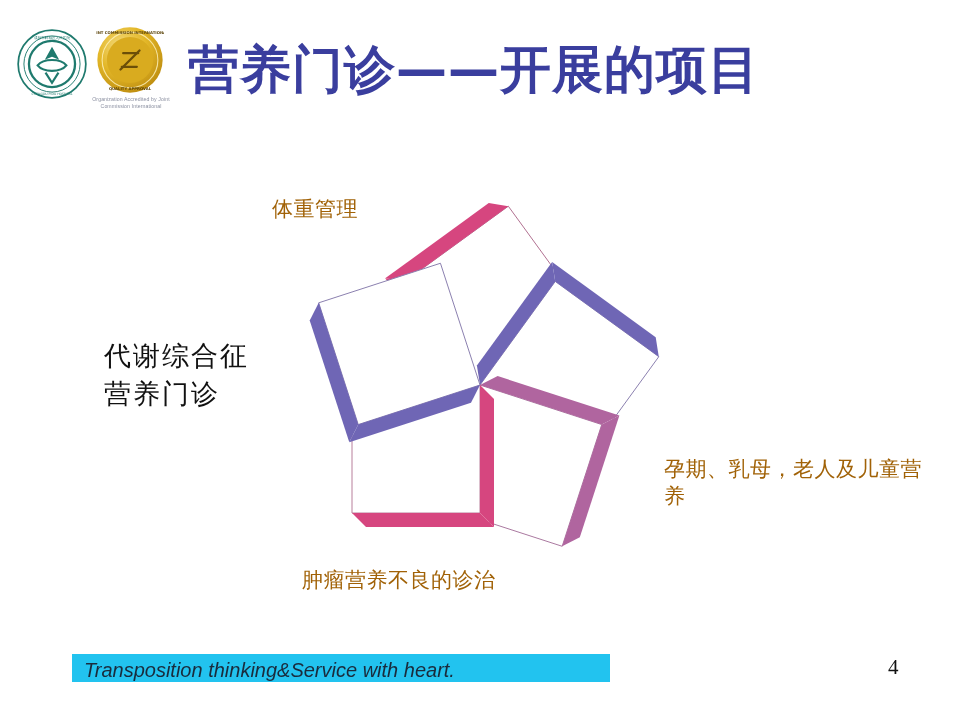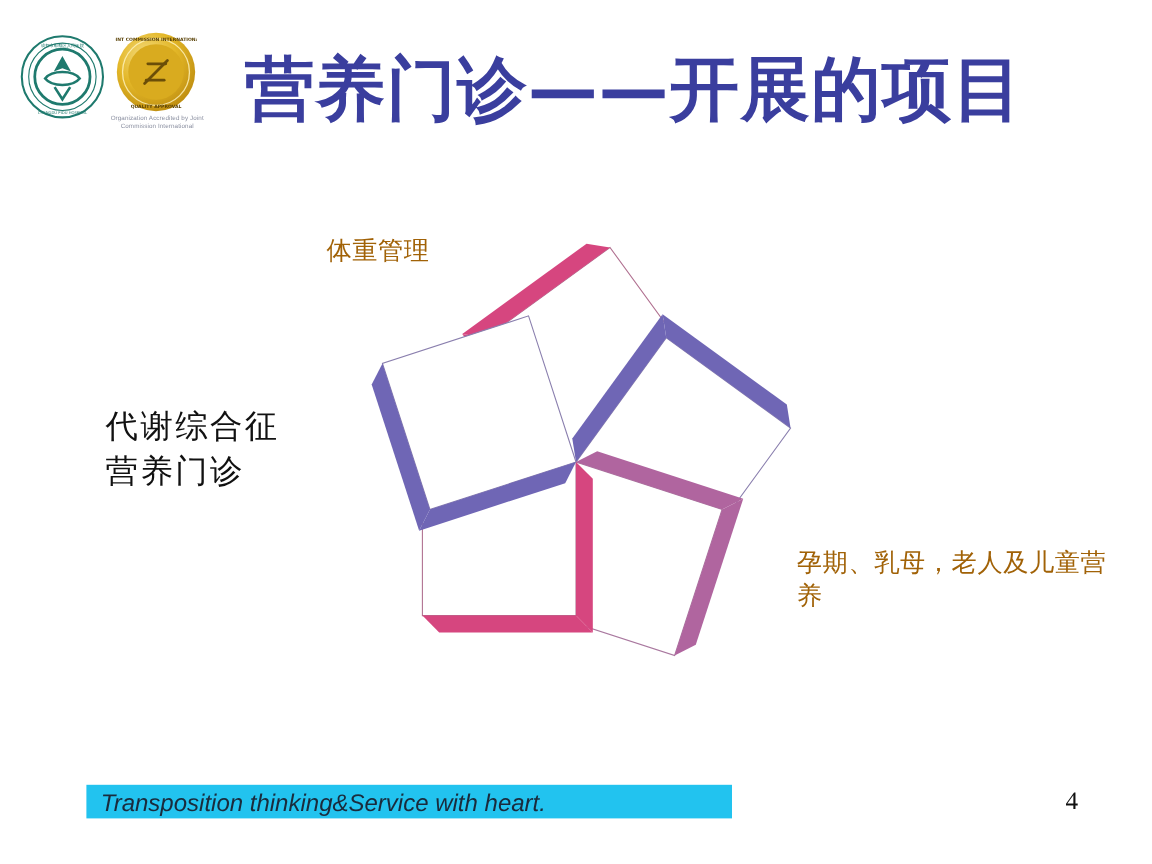--- a/index.html
+++ b/index.html
@@ -41,22 +41,22 @@
     width: 86px;
     text-align: center;
     font-size: 5.2px;
     line-height: 6.5px;
     color: #8a8fa0;
     font-family: "Liberation Sans", sans-serif;
     letter-spacing: 0.1px;
   }
   .slide-title {
     position: absolute;
-    left: 204px; top: 36px;
-    font-size: 58px;
+    left: 188px; top: 36px;
+    font-size: 51px;
     font-weight: bold;
     color: #3a3e9e;
     letter-spacing: 1px;
     white-space: nowrap;
     font-family: "DejaVu Sans", "Liberation Sans", sans-serif;
     text-align: right;
   }
 
   
   .diagram {
@@ -83,21 +83,21 @@
     font-family: "DejaVu Sans", "Liberation Sans", sans-serif;
     letter-spacing: 0.5px;
   }
   .label-weight     { left: 272px; top: 196px; }
   .label-chronic    { left: 660px; top: 274px; white-space: nowrap; }
   .label-maternal   { left: 664px; top: 456px; width: 268px; }
   .label-tumor      { left: 302px; top: 567px; white-space: nowrap; }
 
   .label-metabolic {
     position: absolute;
-    left: 88px; top: 337px;
+    left: 104px; top: 337px;
     color: #111111;
     font-weight: normal;
     font-size: 27px;
     line-height: 38px;
     letter-spacing: 2px;
     font-family: "DejaVu Serif", "Liberation Serif", serif;
     white-space: nowrap;
   }
 
   
@@ -248,20 +248,21 @@
         <text class="petal-number" x="364" y="-62" text-anchor="middle" transform="translate(300 210) rotate(0)">5</text>
       </g>
     </svg>
   </div>
 
   <div class="label label-weight">体重管理</div>
 
 
   <div class="label label-maternal">孕期、乳母，老人及儿童营养</div>
 
+  <div class="label label-tumor">肿瘤营养不良的诊治</div>
 
   <div class="label-metabolic">
     <div>代谢综合征</div>
     <div>营养门诊</div>
   </div>
 
   <div class="footer-cyan">
     <div class="footer-cyan-text">Transposition thinking&amp;Service with heart.</div>
   </div>
 

